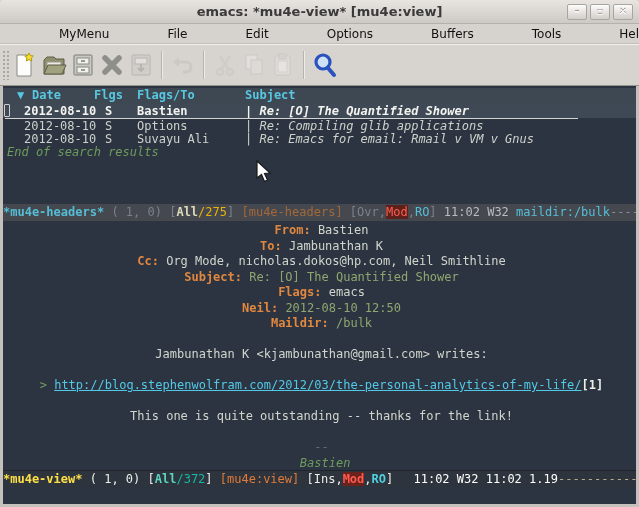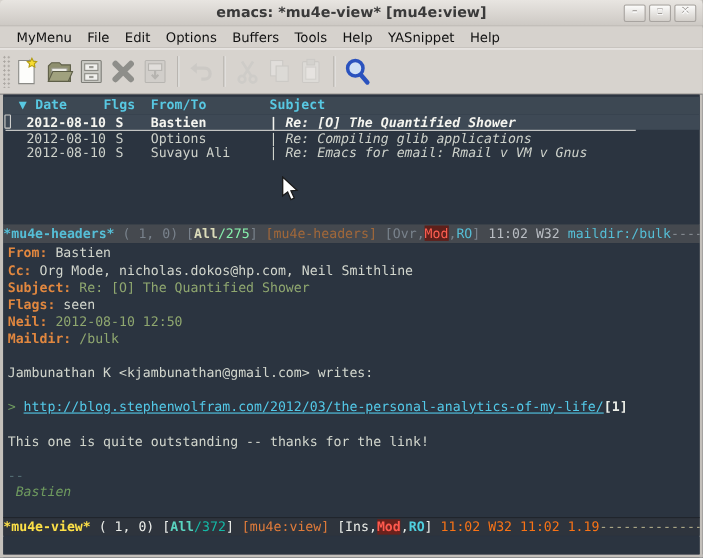--- a/index.html
+++ b/index.html
@@ -16,21 +16,21 @@
     font-size:13px; font-weight:bold; color:#3a3a3a; }
   .winbtns { position:absolute; top:4px; right:6px; display:flex; gap:3px; }
   .winbtn { width:20px; height:16px; background:linear-gradient(#fcfcfb,#d2cec9);
     border:1px solid #a8a4a0; border-radius:2px; color:#fdfdfd; font-size:10px; font-weight:bold;
     text-align:center; line-height:14px; text-shadow:0 -1px 0 #8f8b87; }
 
   
   .menubar { position:absolute; top:25px; left:0; width:639px; height:19px; background:#d6d2cd;
     display:flex; align-items:center; padding-left:8px; font-size:12px; color:#111;
     border-bottom:1px solid #c2beb9; }
-  .menubar .mitem { padding:2px 7px; white-space:pre; }
+  .menubar .mitem { padding:2px 7px; white-space:pre;margin-left:44px; }
 
   
   .toolbar { position:absolute; top:44px; left:0; width:639px; height:42px; background:#d7d3ce;
     border-top:1px solid #f2f0ee; border-bottom:1px solid #96928c;
     display:flex; align-items:center; }
   .grip { width:8px; height:30px; margin-left:2px;
     background-image:radial-gradient(#aaa6a1 1px, transparent 1.1px); background-size:4px 4px; }
   .tbtn { width:28px; height:30px; margin:0 0.5px; display:flex; align-items:center; justify-content:center; }
   .tsep { width:1px; height:28px; background:#b6b2ad; margin:0 6px; box-shadow:1px 0 0 #ecebe9; }
   .dis { opacity:.42; filter:grayscale(60%); }
@@ -56,41 +56,41 @@
 
   
   .modeline { position:absolute; left:0; width:633px; height:17px; overflow:hidden;
     white-space:pre; line-height:17px; }
   .modeline span { white-space:pre; }
   .ml1 { top:118px; background:#45494f; color:#9aa1a9; }
   .ml2 { top:384px; background:#2e343d; color:#e2e4e0; border-top:1px solid #20252c; }
   .ml1 .mlname { color:#55bed6; font-weight:bold; }
   .ml1 .mlpos  { color:#79828c; }
   .ml1 .mlall  { color:#dcdcba; font-weight:bold; }
-  .ml1 .mlcnt  { color:#86efac; }
+  .ml1 .mlcnt  { color:#eab308; }
   .ml1 .mlmode { color:#a2683a; }
   .ml1 .mlmod  { color:#ff5f52; background:#5e201b; }
   .ml1 .mlro   { color:#55bed6; }
   .ml1 .mltime { color:#b9bdc3; }
   .ml1 .mldir  { color:#55bed6; }
   .ml1 .mldash { color:#878c93; }
   .ml2 .mlname { color:#fde047; font-weight:bold; }
   .ml2 .mlpos  { color:#eceeea; }
   .ml2 .mlall  { color:#5ad4c0; font-weight:bold; }
   .ml2 .mlcnt  { color:#14b8a6; }
   .ml2 .mlmode { color:#e07b3a; }
   .ml2 .mlmod  { color:#ff5a4e; background:#6b211c; font-weight:bold; }
   .ml2 .mlro   { color:#4fd0e0; font-weight:bold; }
-  .ml2 .mltime { color:#f97316; }
+  .ml2 .mltime { color:#ffffff;margin-left:13px; }
   .ml2 .mldash { color:#b3ae8b; }
 
   
   .vbuf { position:absolute; top:135px; left:0; width:633px; height:249px; background:#2b3440;
     padding:2px 0 0 4px; line-height:15.5px; }
-  .vline { white-space:pre; height:15.5px; }
+  .vline { white-space:pre; height:15.5px;text-align:center; }
   .lab { color:#e1873f; font-weight:bold; }
   .val-plain { color:#d2d6cd; }
   .val-green { color:#8fa76f; }
   .quote { color:#6f9b5f; }
   .link { color:#53c9e8; text-decoration:underline; }
   .linkref { color:#eceee8; font-weight:bold; }
   .sigsep { color:#567076; }
   .sig { color:#6f9b5f; font-style:italic; }
 
   .minibuffer { position:absolute; top:402px; left:0; width:633px; height:16px; background:#2b3440; }
@@ -198,21 +198,21 @@
     </div>
   </div>
 
   <div class="frame">
 
     <div class="hbuf">
       <div class="hband">
         <span class="c-arrow">▼</span>
         <span class="c-date">Date</span>
         <span class="c-flgs">Flgs</span>
-        <span class="c-from">From/To</span>
+        <span class="c-from">Flags/To</span>
         <span class="c-subj">Subject</span>
       </div>
 
       <div class="hrow sel" style="top:18px;">
         <span class="fringe-mark"></span>
         <span class="r-date">2012-08-10</span>
         <span class="r-flag">S</span>
         <span class="r-from">Bastien</span>
         <span class="r-subj">| Re: [O] The Quantified Shower</span>
         <span class="sel-underline"></span>
@@ -225,29 +225,31 @@
         <span class="r-subj">| Re: Compiling glib applications</span>
       </div>
 
       <div class="hrow" style="top:46px;">
         <span class="r-date">2012-08-10</span>
         <span class="r-flag">S</span>
         <span class="r-from">Suvayu Ali</span>
         <span class="r-subj">| Re: Emacs for email: Rmail v VM v Gnus</span>
       </div>
 
+      <div class="endmsg">End of search results</div>
     </div>
 
     <div class="modeline ml1"><span class="mlname">*mu4e-headers*</span><span class="mlpos"> ( 1, 0) </span><span class="mlpos">[</span><span class="mlall">All</span><span class="mlcnt">/275</span><span class="mlpos">] </span><span class="mlmode">[mu4e-headers]</span><span> </span><span class="mlpos">[Ovr,</span><span class="mlmod">Mod</span><span class="mlpos">,</span><span class="mlro">RO</span><span class="mlpos">]</span><span class="mltime"> 11:02 W32 </span><span class="mldir">maildir:/bulk</span><span class="mldash">----------</span></div>
 
     <div class="vbuf">
       <div class="vline"><span class="lab">From:</span><span class="val-plain"> </span><span class="val-plain">Bastien</span></div>
+      <div class="vline"><span class="lab">To:</span><span class="val-plain"> </span><span class="val-plain">Jambunathan K</span></div>
       <div class="vline"><span class="lab">Cc:</span><span class="val-plain"> </span><span class="val-plain">Org Mode, nicholas.dokos@hp.com, Neil Smithline</span></div>
       <div class="vline"><span class="lab">Subject:</span><span class="val-plain"> </span><span class="val-green">Re: [O] The Quantified Shower</span></div>
-      <div class="vline"><span class="lab">Flags:</span><span class="val-plain"> </span><span class="val-plain">seen</span></div>
+      <div class="vline"><span class="lab">Flags:</span><span class="val-plain"> </span><span class="val-plain">emacs</span></div>
       <div class="vline"><span class="lab">Neil:</span><span class="val-plain"> </span><span class="val-green">2012-08-10 12:50</span></div>
       <div class="vline"><span class="lab">Maildir:</span><span class="val-plain"> </span><span class="val-green">/bulk</span></div>
       <div class="vline"></div>
       <div class="vline"><span class="val-plain">Jambunathan K &lt;kjambunathan@gmail.com&gt; writes:</span></div>
       <div class="vline"></div>
       <div class="vline"><span class="quote">&gt; </span><span class="link">http://blog.stephenwolfram.com/2012/03/the-personal-analytics-of-my-life/</span><span class="linkref">[1]</span></div>
       <div class="vline"></div>
       <div class="vline"><span class="val-plain">This one is quite outstanding -- thanks for the link!</span></div>
       <div class="vline"></div>
       <div class="vline"><span class="sigsep">--</span></div>

